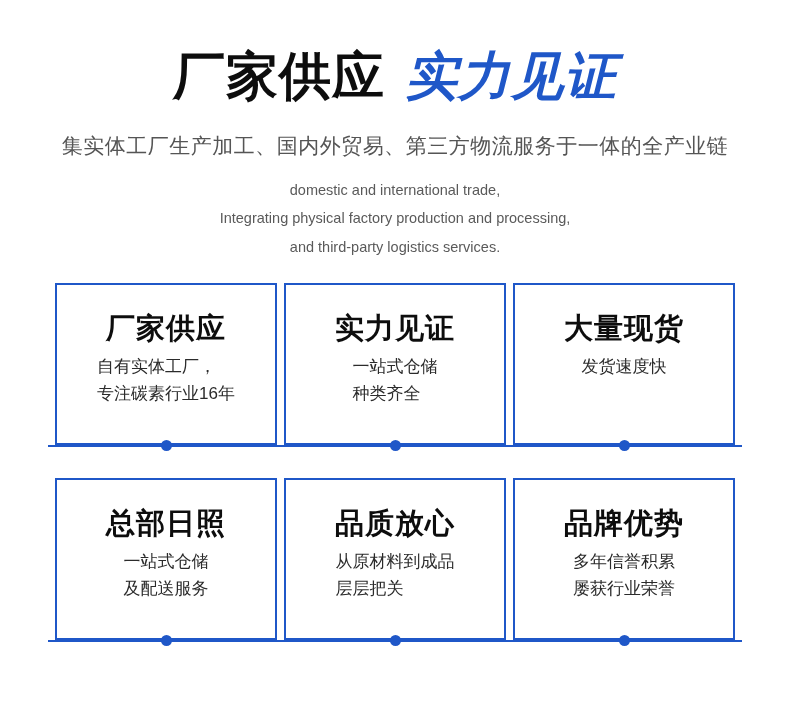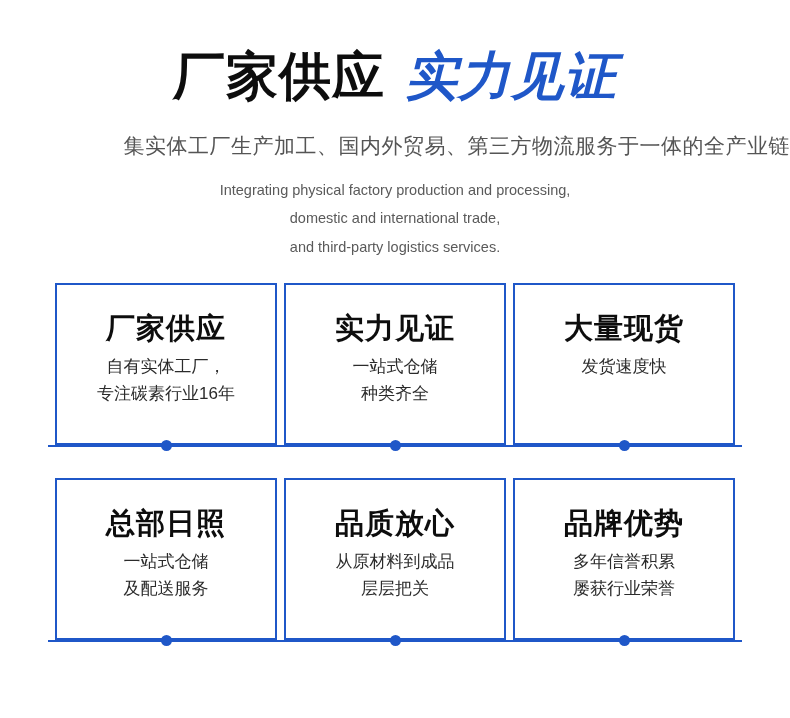--- a/index.html
+++ b/index.html
@@ -35,21 +35,20 @@
   .main-title .seg-dark  { color:#0d0d0d; }
   .main-title .seg-blue  { color:#1f57c8; margin-left:20px;font-style:italic; }
 
   .sub-cn {
     margin-top:30px;
     font-family:"Liberation Serif","DejaVu Serif",serif;
     font-size:21px;
     color:#555555;
     letter-spacing:0.5px;
     white-space:nowrap;
-    text-align:right;
   }
 
   .sub-en {
     margin-top:16px;
     font-size:14.5px;
     color:#5a5a5a;
     line-height:1.95;
   }
   .sub-en div { white-space:nowrap; }
 
@@ -105,40 +104,39 @@
     letter-spacing:1px;
     line-height:1.15;
     white-space:nowrap;
   }
 
   .card-lines {
     margin-top:9px;
     font-size:17px;
     color:#2b2b2b;
     line-height:1.55;
-    text-align:center;
   }
   .card-lines div { white-space:nowrap; }
 </style>
 </head>
 <body>
 
 <div id="page">
 
   <div class="header">
 
     <div class="main-title">
       <span class="seg-dark">厂家供应</span><span class="seg-blue">实力见证</span>
     </div>
 
     <div class="sub-cn">集实体工厂生产加工、国内外贸易、第三方物流服务于一体的全产业链</div>
 
     <div class="sub-en">
+      <div>domestic and international trade,</div>
       <div>Integrating physical factory production and processing,</div>
-      <div>domestic and international trade,</div>
       <div>and third-party logistics services.</div>
     </div>
 
   </div>
 
   <div class="grid">
 
     <div class="card">
       <div class="card-title">厂家供应</div>
       <div class="card-lines">

